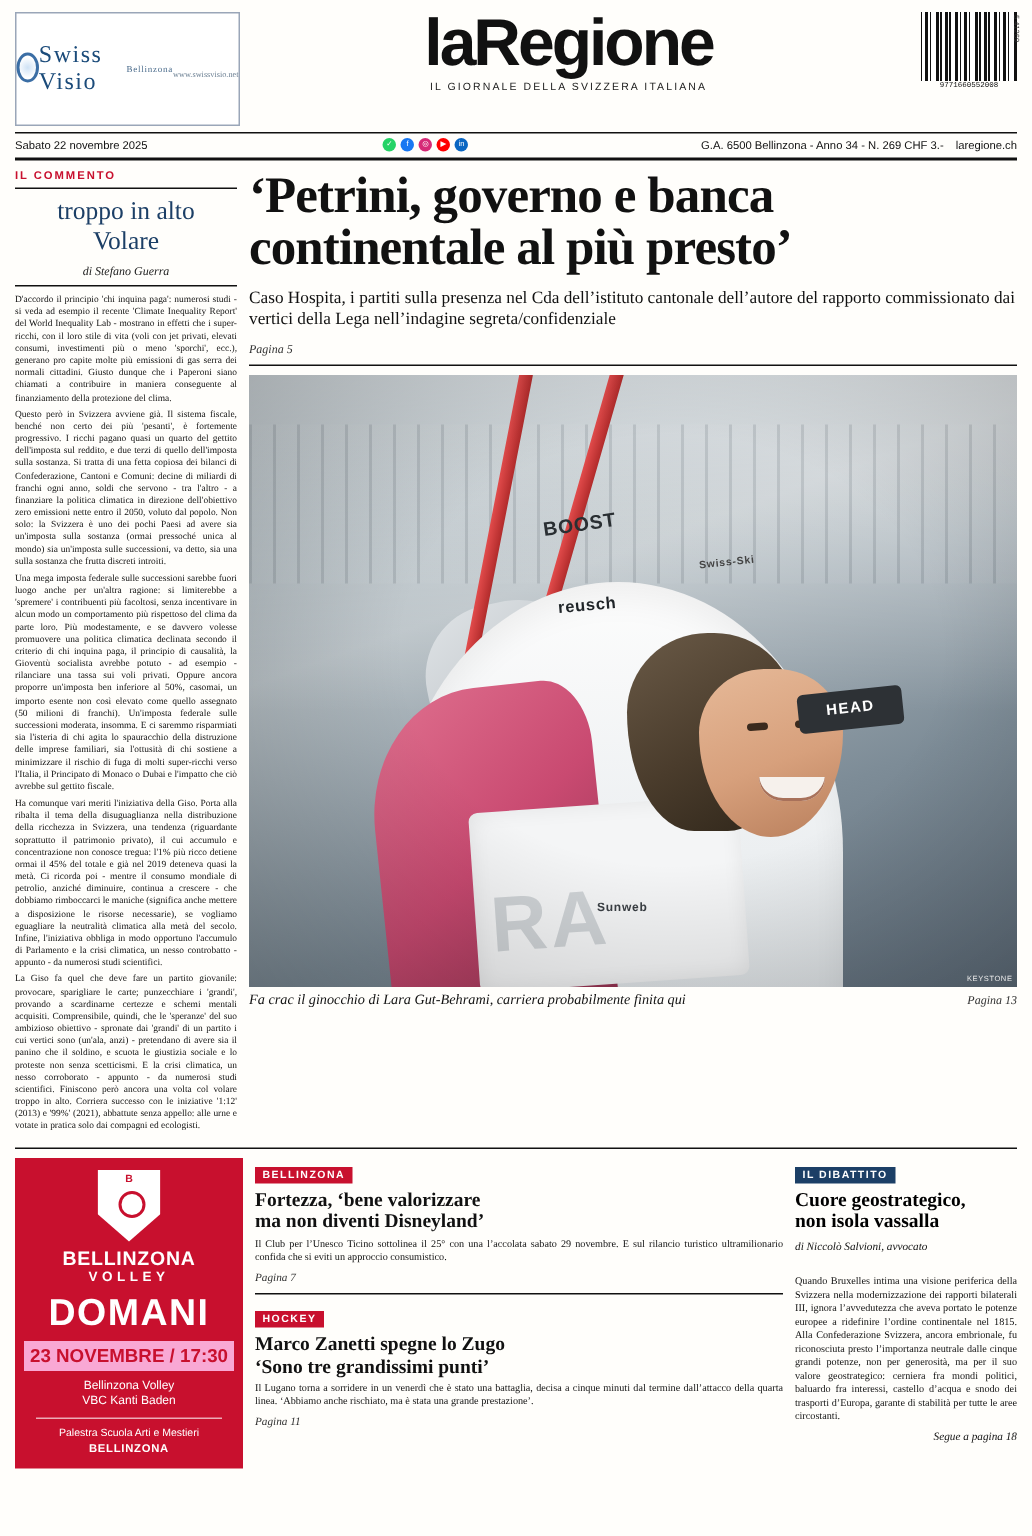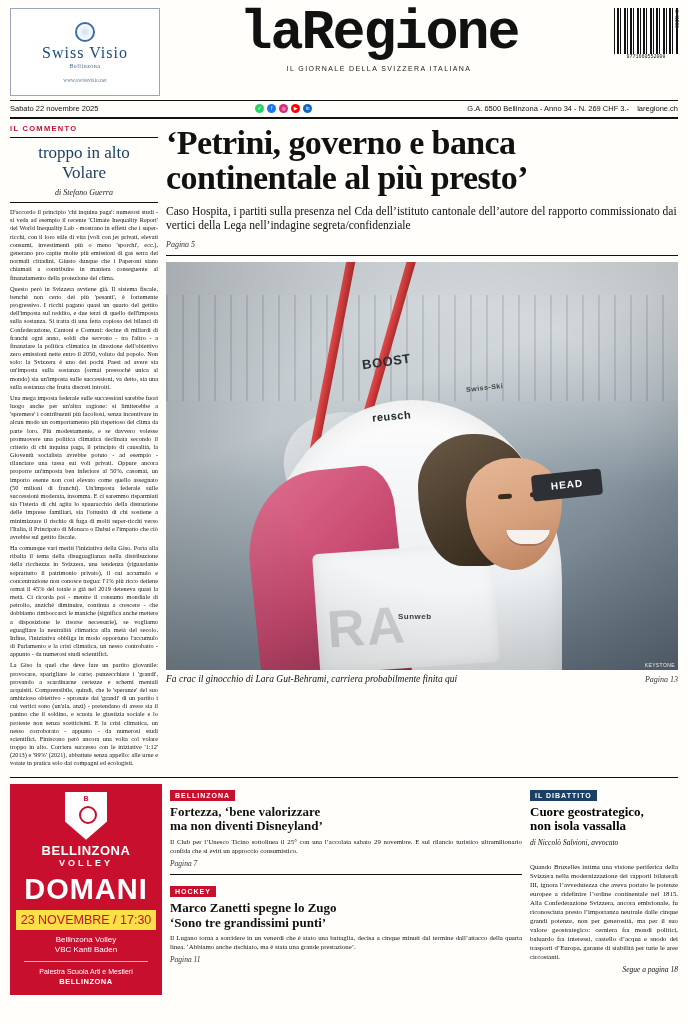--- a/index.html
+++ b/index.html
@@ -10,38 +10,38 @@
     background: #fffefb;
     font-family: "Liberation Serif", serif;
     color: #111;
     overflow: hidden;
   }
   .page { width: 688px; height: 1024px; position: relative; padding: 0 10px; }
 
   
   .masthead { display: flex; align-items: flex-start; padding-top: 8px; }
   .ad-box {
-    width: 150px; height: 88px; border: 1px solid #9aa6b8;
-    display: flex; flex-direction: column; align-items: center; justify-content: center;
+    width: 150px; height: 76px; border: 1px solid #9aa6b8;
+    display: flex; flex-direction: row; align-items: center; justify-content: center;
     background: #fff; flex: 0 0 150px;
   }
   .ad-logo-circle {
     width: 20px; height: 20px; border-radius: 50%;
     border: 2px solid #3b6ea5; margin-bottom: 2px;
     background: radial-gradient(circle at 50% 50%, #cfe2f5 0%, #ffffff 70%);
   }
   .ad-title { font-family: "Liberation Serif", serif; font-size: 16px; letter-spacing: 1px; color: #1b4b7a; }
   .ad-sub { font-size: 6px; color: #4b6c8c; letter-spacing: .5px; margin-top: 1px; }
   .ad-url { font-size: 5.5px; color: #6b7f92; margin-top: 8px; }
 
   .mast-center { flex: 1; text-align: center; padding: 0 6px; }
   .logo {
-    font-family: Liberation Mono, monospace;
+    font-family: Liberation Sans, sans-serif;
     font-weight: bold;
-    font-size: 55px;
+    font-size: 44px;
     line-height: 0.95;
     letter-spacing: -2px;
     margin: 0;
   }
   .logo .art { font-weight: bold; }
   .mast-tag {
     font-size: 7px; letter-spacing: 1.4px; color: #222; margin-top: 5px;
     font-family: "Liberation Sans", sans-serif;
   }
   .mast-right { flex: 0 0 80px; display: flex; justify-content: flex-end; }
@@ -170,25 +170,25 @@
     font-size: 7px; color: #c8102e; font-weight: bold;
     font-family: "Liberation Sans", sans-serif;
   }
   .volley-name {
     font-family: "Liberation Sans", sans-serif; font-weight: bold;
     font-size: 13px; letter-spacing: 0.5px;
   }
   .volley-name small { display: block; font-size: 9px; letter-spacing: 3px; font-weight: bold; }
   .volley-domani {
     font-family: "Liberation Sans", sans-serif; font-weight: bold;
-    font-size: 29px; letter-spacing: 1px; margin: 5px 0 4px;
+    font-size: 25px; letter-spacing: 1px; margin: 5px 0 4px;
   }
   .volley-when {
-    background: #fde047; color: #c8102e; font-family: "Liberation Sans", sans-serif;
-    font-weight: normal; font-size: 12.5px; padding: 3px 0; margin: 0 0 5px;
+    background: #f9a8d4; color: #c8102e; font-family: "Liberation Sans", sans-serif;
+    font-weight: bold; font-size: 12.5px; padding: 3px 0; margin: 0 0 5px;
   }
   .volley-teams {
     font-family: "Liberation Sans", sans-serif; font-size: 8px; line-height: 1.35;
   }
   .volley-sep { border-top: 1px solid rgba(255,255,255,.65); margin: 5px 8px; }
   .volley-place {
     font-family: "Liberation Sans", sans-serif; font-size: 7px; line-height: 1.4;
   }
   .volley-place b { font-size: 7.5px; letter-spacing: .5px; }
 

